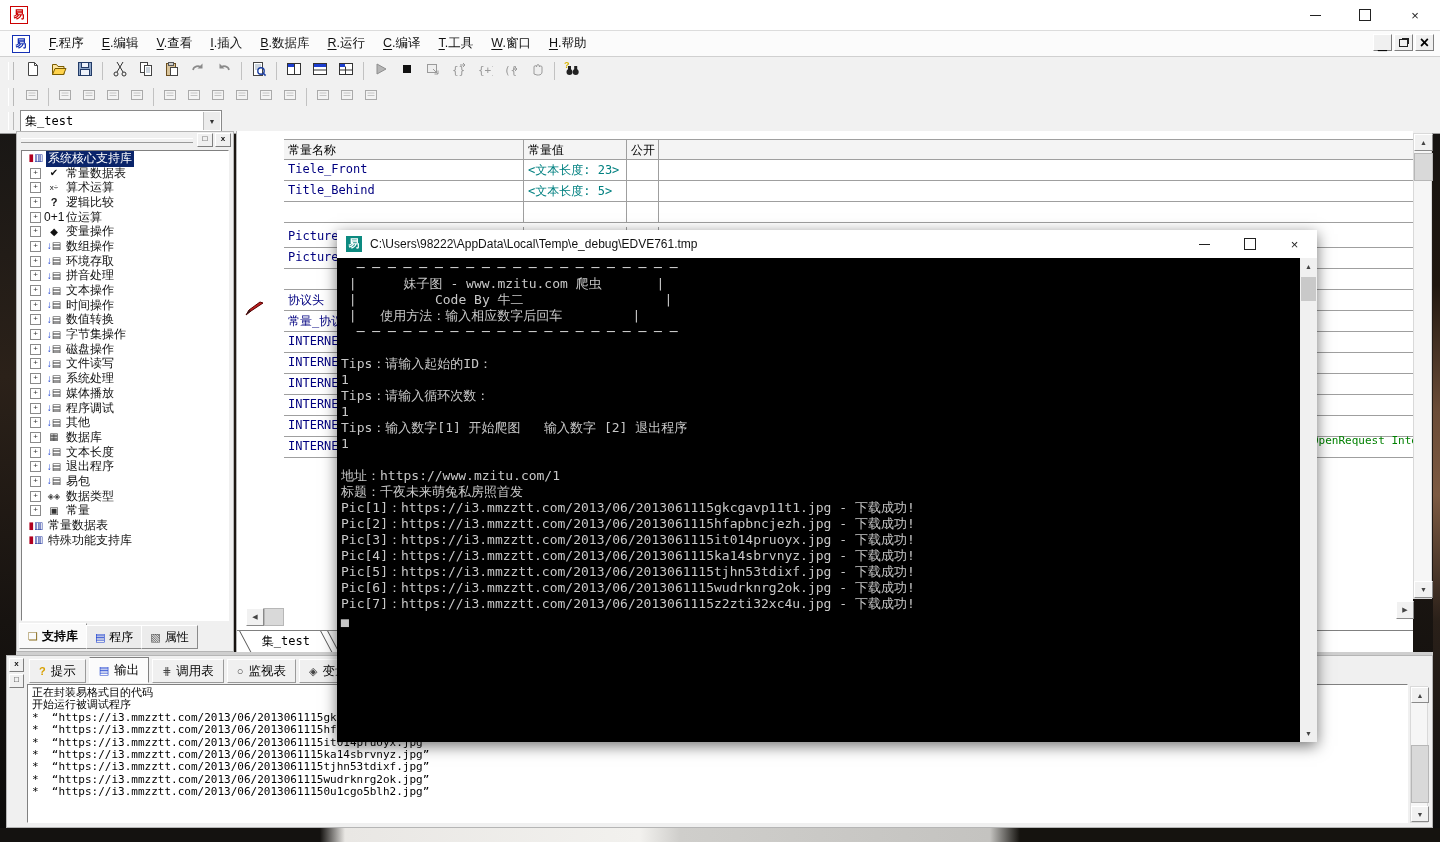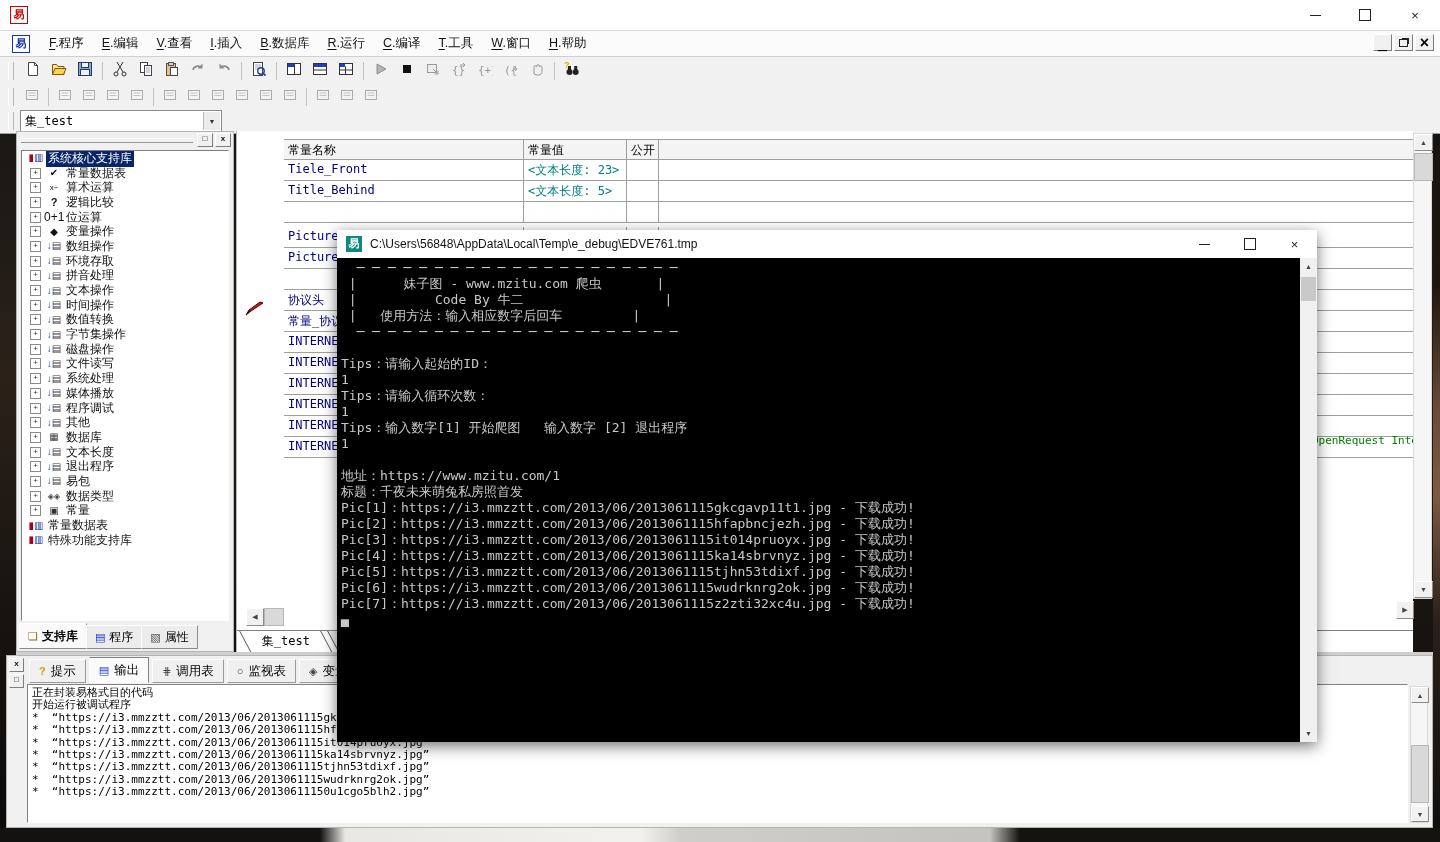--- a/index.html
+++ b/index.html
@@ -696,21 +696,21 @@
   <div class="abs sb-track" style="right:4px;top:30px;width:18px;bottom:4px">
     <div class="abs sb-btn" style="left:0;top:0;width:18px;height:16px">▲</div>
     <div class="abs sb-thumb" style="left:0;top:58px;width:18px;height:58px"></div>
     <div class="abs sb-btn" style="left:0;bottom:0;width:18px;height:16px">▼</div>
   </div>
 </div>
 
 <div class="abs" id="consolewin">
   <div id="con-title">
     <div class="con-ico">易</div>
-    <div id="con-title-text">C:\Users\56848\AppData\Local\Temp\e_debug\EDVE761.tmp</div>
+    <div id="con-title-text">C:\Users\98222\AppData\Local\Temp\e_debug\EDVE761.tmp</div>
     <div class="con-btns">
       <div class="cbtn">
           <span class="sh-min"></span>
         </div>
       <div class="cbtn">
           <span class="sh-max"></span>
         </div>
       <div class="cbtn">
           <span class="sh-close">×</span>
         </div>

